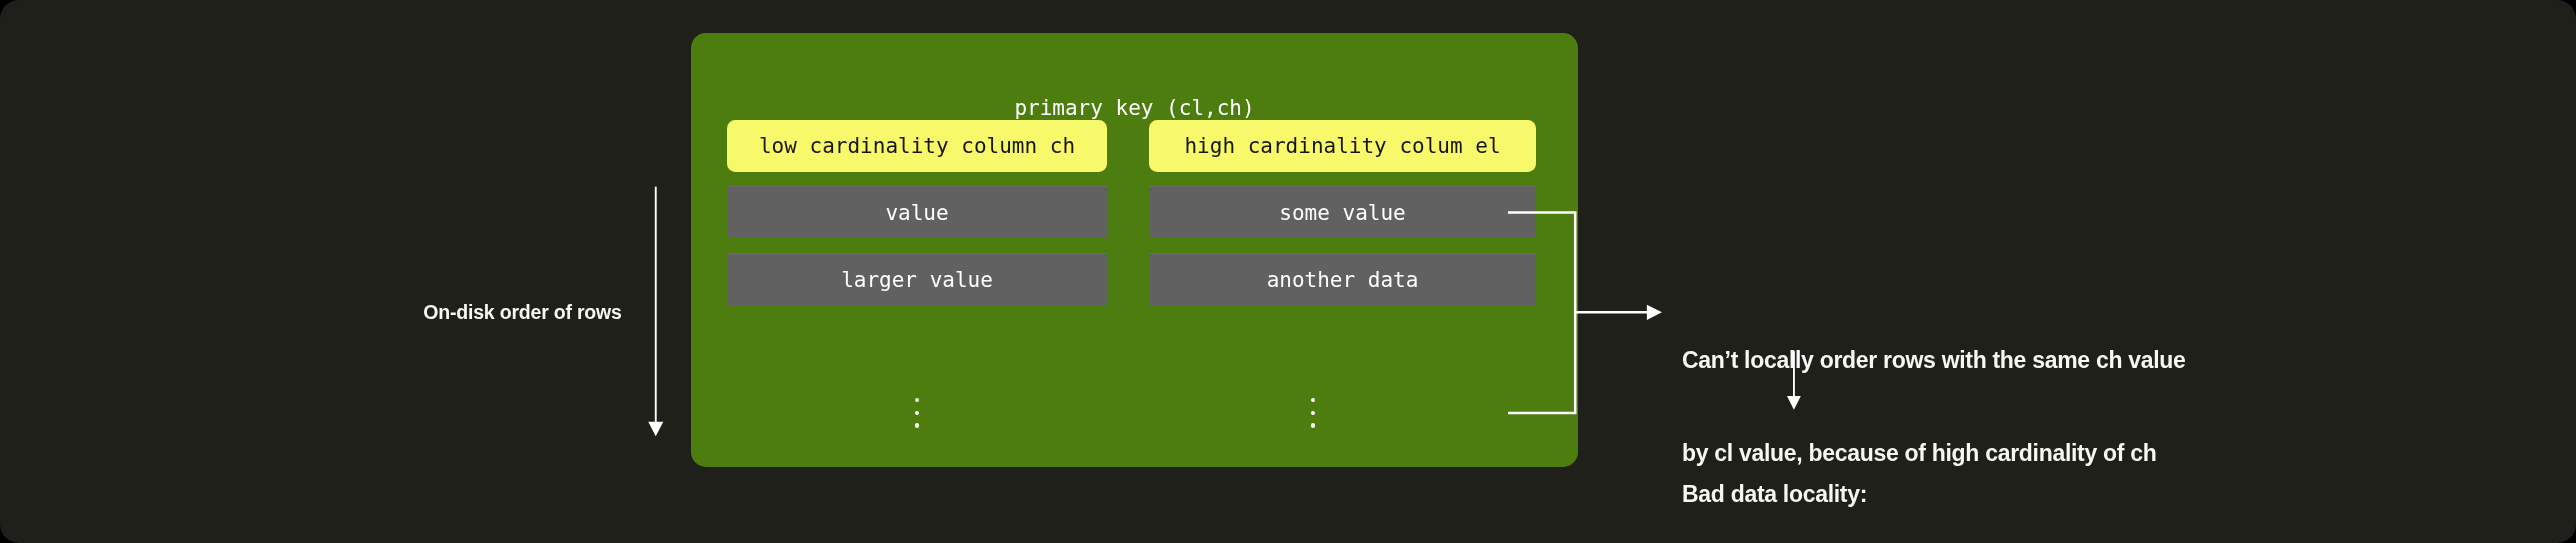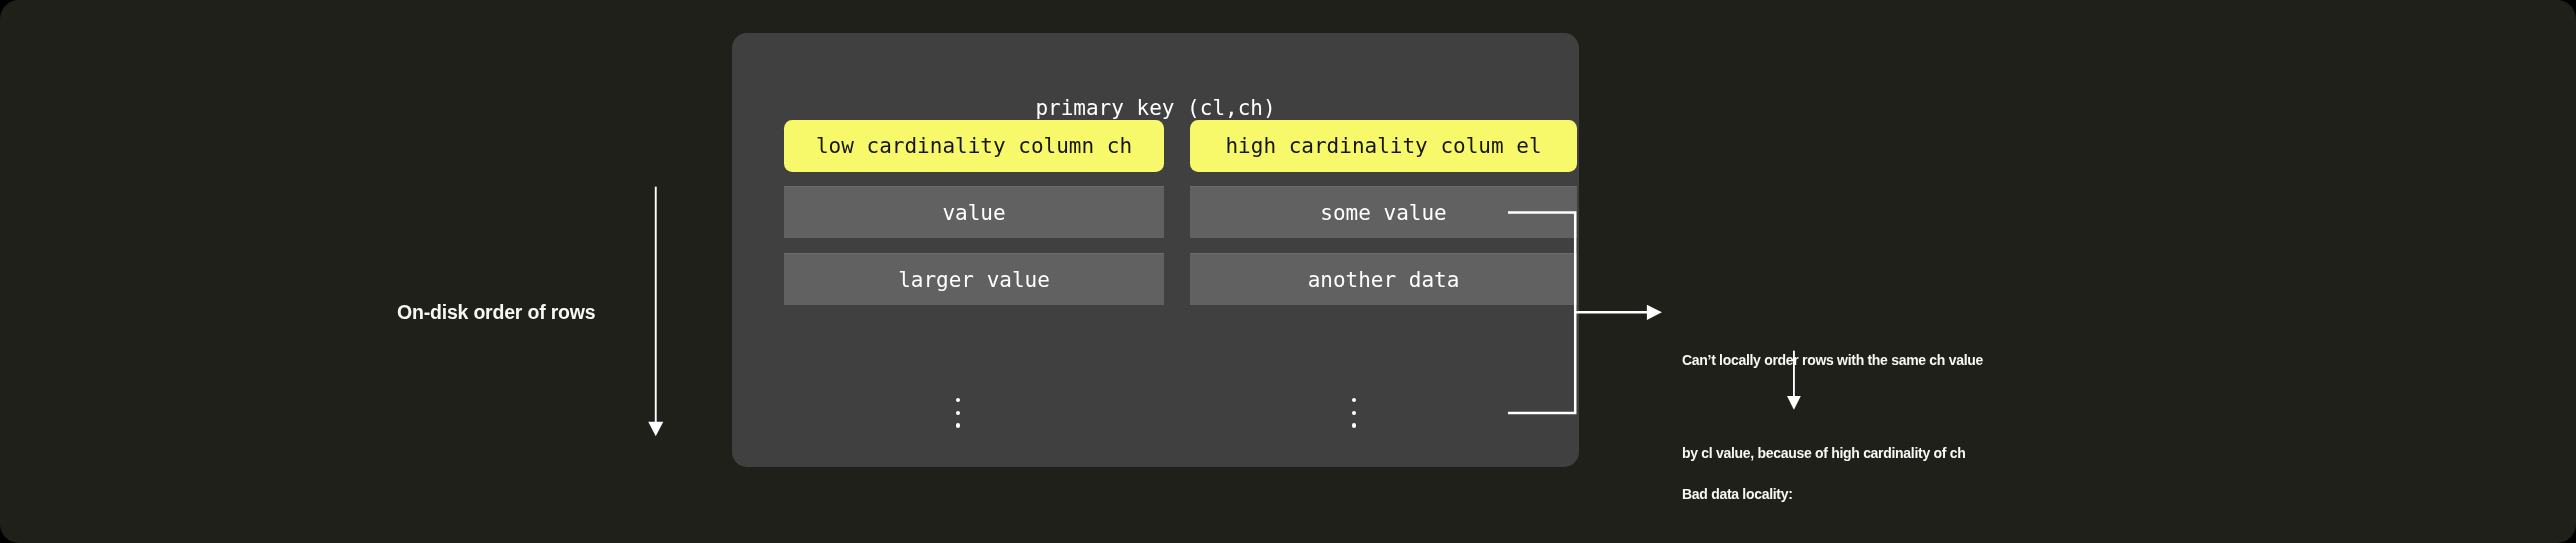--- a/index.html
+++ b/index.html
@@ -11,44 +11,45 @@
   .stage {
     position: absolute; inset: 0;
     width: 2576px; height: 543px;
     background: #1f201a;
     border-radius: 19px;
     overflow: hidden;
   }
   
   .panel {
     position: absolute;
-    left: 732px; top: 33px;
+    left: 691px; top: 33px;
     width: 847px; height: 434px;
-    background: #404040;
+    background: #4d7c0f;
     border-radius: 15px;
+    padding-left: 40px;
   }
   .panel-title {
     position: absolute;
     left: 0; right: 0; top: 63px;
     text-align: center;
     font-family: "DejaVu Sans Mono", "Liberation Mono", monospace;
     font-size: 21px; line-height: 24px;
     color: #ffffff;
     white-space: pre;
   }
   .cell {
     position: absolute;
     height: 52px;
     display: flex; align-items: center; justify-content: center;
     font-family: "DejaVu Sans Mono", "Liberation Mono", monospace;
     font-size: 21px;
     white-space: pre;
     box-sizing: border-box;
   }
-  .col1 { left: 36px;  width: 380px; margin-left: 16px; }
+  .col1 { left: 36px;  width: 380px; }
   .col2 { left: 430px; width: 387px; margin-left: 28px; }
   .header-cell {
     top: 87px;
     background: #f8f96a;
     color: #161616;
     border-radius: 8.2px;
   }
   .row-cell {
     background: #616161;
     color: #ffffff;
@@ -64,31 +65,31 @@
     display: flex; flex-direction: column; gap: 8.2px;
     align-items: center;
   }
   .dots-col1 { left: 224px; }
   .dots-col2 { left: 620px; }
   .dot { width: 4.4px; height: 4.4px; border-radius: 50%; background: #ffffff; }
   
   .disk-order-label {
     position: absolute;
     left: 397px; top: 302px; width: 251px;
-    text-align: left;
+    text-align: center;
     font-size: 19.5px; font-weight: bold;
     line-height: 21px;
     letter-spacing: -0.2px;
     color: #f7f7f4;
   }
   
   .note {
     position: absolute;
     color: #f7f7f4;
-    font-size: 14px; font-weight: bold;
+    font-size: 23px; font-weight: bold;
     letter-spacing: -0.3px;
     white-space: pre;
   }
   .note-top    { left: 1682px; top: 283px; line-height: 31px; }
   .note-bottom { left: 1682px; top: 421px; line-height: 29.5px; }
   
   .connectors {
     position: absolute; inset: 0;
     pointer-events: none;
   }

